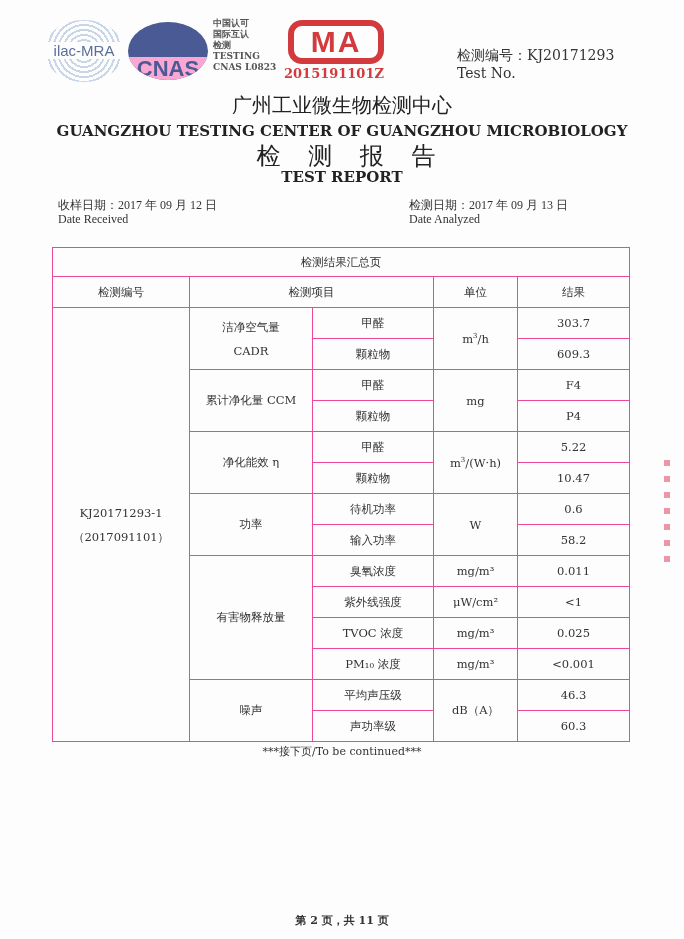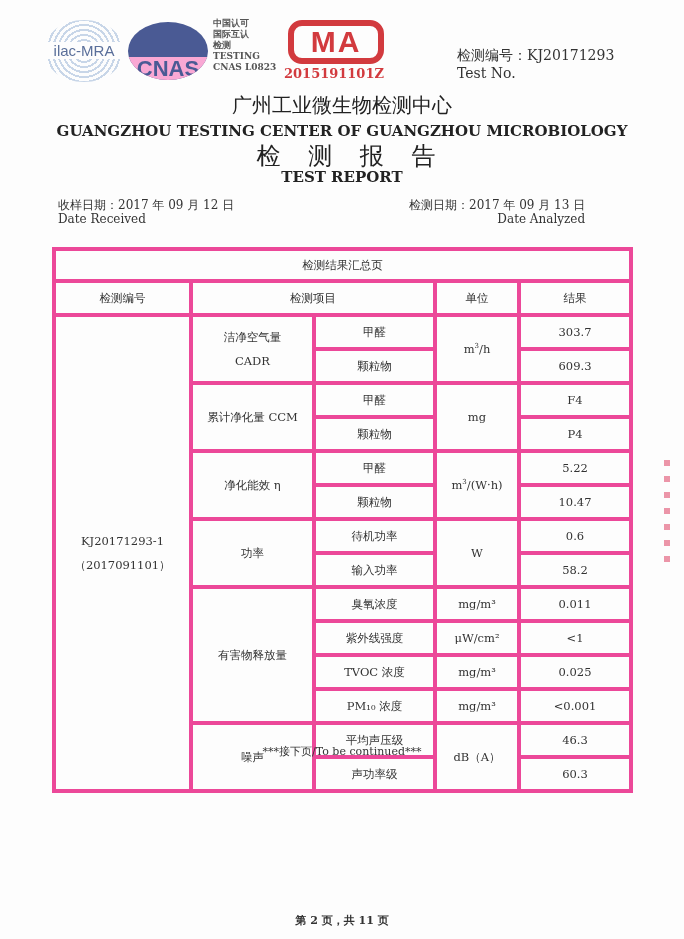--- a/index.html
+++ b/index.html
@@ -16,23 +16,23 @@
   .cnas-text { left:213px; top:18px; font-size:9px; line-height:11px; color:#555; font-weight:bold; }
   .logo-ma { left:288px; top:20px; width:96px; height:44px; border:6px solid #d23a3e; border-radius:14px 14px 14px 14px; box-sizing:border-box;
     color:#d23a3e; font-family:"Liberation Sans",sans-serif; font-weight:bold; font-size:30px; text-align:center; line-height:32px; letter-spacing:2px; }
   .ma-code { left:284px; top:66px; font-size:13px; font-weight:bold; color:#d23a3e; }
   .testno { left:457px; top:46px; font-size:14px; color:#333; line-height:18px; }
   .center { left:0; width:684px; text-align:center; }
   .t1 { top:92px; font-size:20px; color:#222; }
   .t2 { top:122px; font-size:15px; font-weight:bold; color:#222; }
   .t3 { top:140px; font-size:24px; letter-spacing:10px; color:#222;padding-left:9px; }
   .t4 { top:168px; font-size:15px; font-weight:bold; color:#222; }
-  .date { font-size:12px; line-height:14px; color:#333; }
+  .date { font-size:12px; line-height:14px; color:#333;font-family:Liberation Serif, serif; }
   table.rep { position:absolute; left:52px; top:247px; border-collapse:collapse; font-size:11.5px; color:#333; }
-  table.rep td { border:4px solid #ec4899; text-align:center; vertical-align:middle; padding:0; height:30px; }
+  table.rep td { border:1px solid #ec4899; text-align:center; vertical-align:middle; padding:0; height:30px; }
   .cont { top:744px; font-size:11px; }
   .pager { top:913px; font-size:11px; font-weight:bold; }
   .stamp { left:664px; top:460px; width:6px; height:110px;
      background:repeating-linear-gradient(180deg,#e05070 0 6px,transparent 6px 16px); opacity:.6; }
   sup, sub { font-size:7px; }
 </style>
 </head>
 <body>
 
 <div class="abs logo-ilac">
@@ -58,21 +58,21 @@
 
 <div class="abs center t1">广州工业微生物检测中心</div>
 <div class="abs center t2">GUANGZHOU TESTING CENTER OF GUANGZHOU MICROBIOLOGY</div>
 <div class="abs center t3">检 测 报 告</div>
 <div class="abs center t4">TEST REPORT</div>
 
 <div class="abs date" style="left:58px;top:198px;">
   <div>收样日期：2017 年 09 月 12 日</div>
   <div>Date Received</div>
 </div>
-<div class="abs date" style="left:409px;top:198px;text-align:right;">
+<div class="abs date" style="left:409px;top:198px;">
   <div>检测日期：2017 年 09 月 13 日</div>
   <div>Date Analyzed</div>
 </div>
 
 <table class="rep">
   <colgroup>
       <col style="width:137px">
       <col style="width:123px">
       <col style="width:121px">
       <col style="width:84px">

